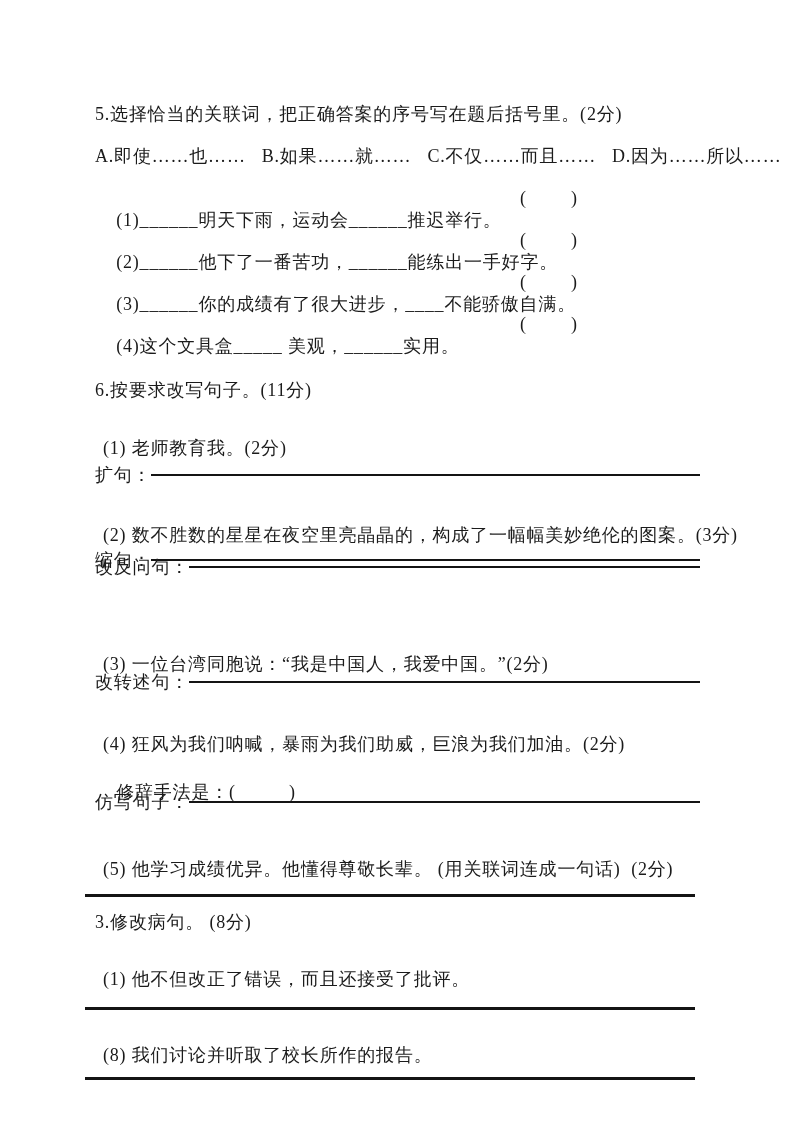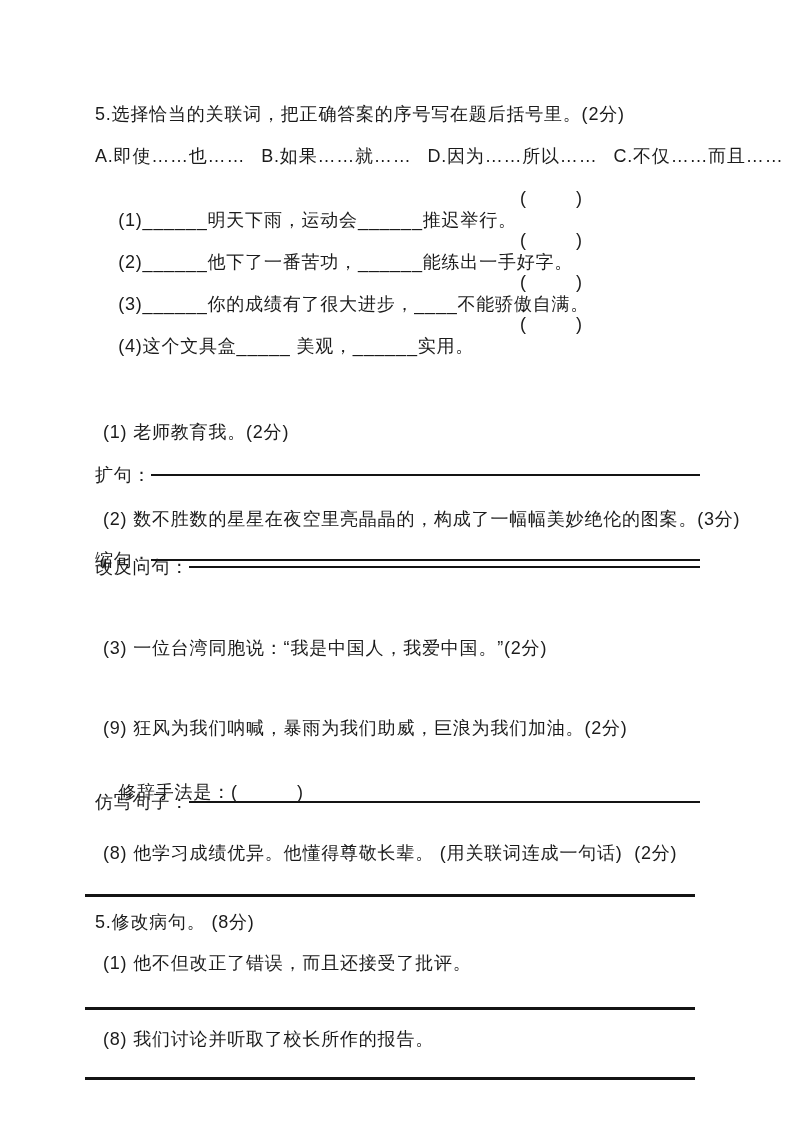--- a/index.html
+++ b/index.html
@@ -2,34 +2,34 @@
 <html><head>
 <meta charset="utf-8">
 <style>
   html, body { margin: 0; padding: 0; background: #ffffff; }
   .page {
     position: relative;
     width: 793px;
     height: 1122px;
     background: #ffffff;
     overflow: hidden;
-    font-family: Liberation Sans, sans-serif;
+    font-family: Liberation Serif, serif;
     font-size: 18px;
     color: #1b1b1b;
     letter-spacing: 0.8px;
   }
   .row {
     position: absolute;
     left: 95px;
     width: 605px;
     height: 22px;
     line-height: 22px;
     white-space: pre;
   }
-  .indent { padding-left: 8px; }
+  .indent { padding-left: 8px; margin-top: 16px; }
   .item-text { white-space: pre; text-align: right; }
   .bracket {
     position: absolute;
     left: 425px;
     top: 0;
     white-space: pre;
     letter-spacing: 0;
   }
   .answer-row { display: flex; align-items: center; }
   .answer-row .label { white-space: pre; flex: 0 0 auto; }
@@ -50,22 +50,22 @@
 </head>
 <body>
 
 <div class="page">
 
   <div class="row" style="top:103px">5.选择恰当的关联词，把正确答案的序号写在题后括号里。(2分)</div>
 
   <div class="row" style="top:145px; display:flex; column-gap:16px;">
     <span>A.即使……也……</span>
     <span>B.如果……就……</span>
+    <span>C.不仅……而且……</span>
     <span>D.因为……所以……</span>
-    <span>C.不仅……而且……</span>
   </div>
 
   <div class="row" style="top:187px">
     <span class="item-text">(1)______明天下雨，运动会______推迟举行。</span>
     <span class="bracket">(          )</span>
   </div>
 
   <div class="row" style="top:229px">
     <span class="item-text">(2)______他下了一番苦功，______能练出一手好字。</span>
     <span class="bracket">(          )</span>
@@ -74,20 +74,21 @@
   <div class="row" style="top:271px">
     <span class="item-text">(3)______你的成绩有了很大进步，____不能骄傲自满。</span>
     <span class="bracket">(          )</span>
   </div>
 
   <div class="row" style="top:313px">
     <span class="item-text">(4)这个文具盒_____ 美观，______实用。</span>
     <span class="bracket">(          )</span>
   </div>
 
+  <div class="row" style="top:379px">6.按要求改写句子。(11分)</div>
 
   <div class="row indent" style="top:421px">(1) 老师教育我。(2分)</div>
 
   <div class="row answer-row" style="top:464px">
     <span class="label">扩句：</span>
     <span class="fill-line"></span>
   </div>
 
   <div class="row indent" style="top:508px">(2) 数不胜数的星星在夜空里亮晶晶的，构成了一幅幅美妙绝伦的图案。(3分)</div>
 
@@ -96,37 +97,41 @@
     <span class="fill-line"></span>
   </div>
 
   <div class="row answer-row" style="top:556px">
     <span class="label">改反问句：</span>
     <span class="fill-line"></span>
   </div>
 
   <div class="row indent" style="top:637px">(3) 一位台湾同胞说：“我是中国人，我爱中国。”(2分)</div>
 
+  <div class="row answer-row" style="top:671px">
+    <span class="label">改转述句：</span>
+    <span class="fill-line"></span>
+  </div>
 
-  <div class="row indent" style="top:717px">(9) 狂风为我们呐喊，暴雨为我们助威，巨浪为我们加油。(2分)</div>
+  <div class="row indent" style="top:717px">(4) 狂风为我们呐喊，暴雨为我们助威，巨浪为我们加油。(2分)</div>
 
   <div class="row answer-row" style="top:791px">
     <span class="label">仿写句子：</span>
     <span class="fill-line"></span>
   </div>
 
   <div class="row" style="top:759px">
     <span>修辞手法是：</span><span class="inline-bracket">(            )</span>
   </div>
 
-  <div class="row indent" style="top:842px">(8) 他学习成绩优异。他懂得尊敬长辈。 (用关联词连成一句话)  (2分)</div>
+  <div class="row indent" style="top:842px">(5) 他学习成绩优异。他懂得尊敬长辈。 (用关联词连成一句话)  (2分)</div>
 
   <div class="divider" style="top:894px"></div>
 
-  <div class="row" style="top:911px">5.修改病句。 (8分)</div>
+  <div class="row" style="top:911px">3.修改病句。 (8分)</div>
 
   <div class="row indent" style="top:952px">(1) 他不但改正了错误，而且还接受了批评。</div>
 
   <div class="divider" style="top:1007px"></div>
 
   <div class="row indent" style="top:1028px">(8) 我们讨论并听取了校长所作的报告。</div>
 
   <div class="divider" style="top:1077px"></div>
 
 </div>

